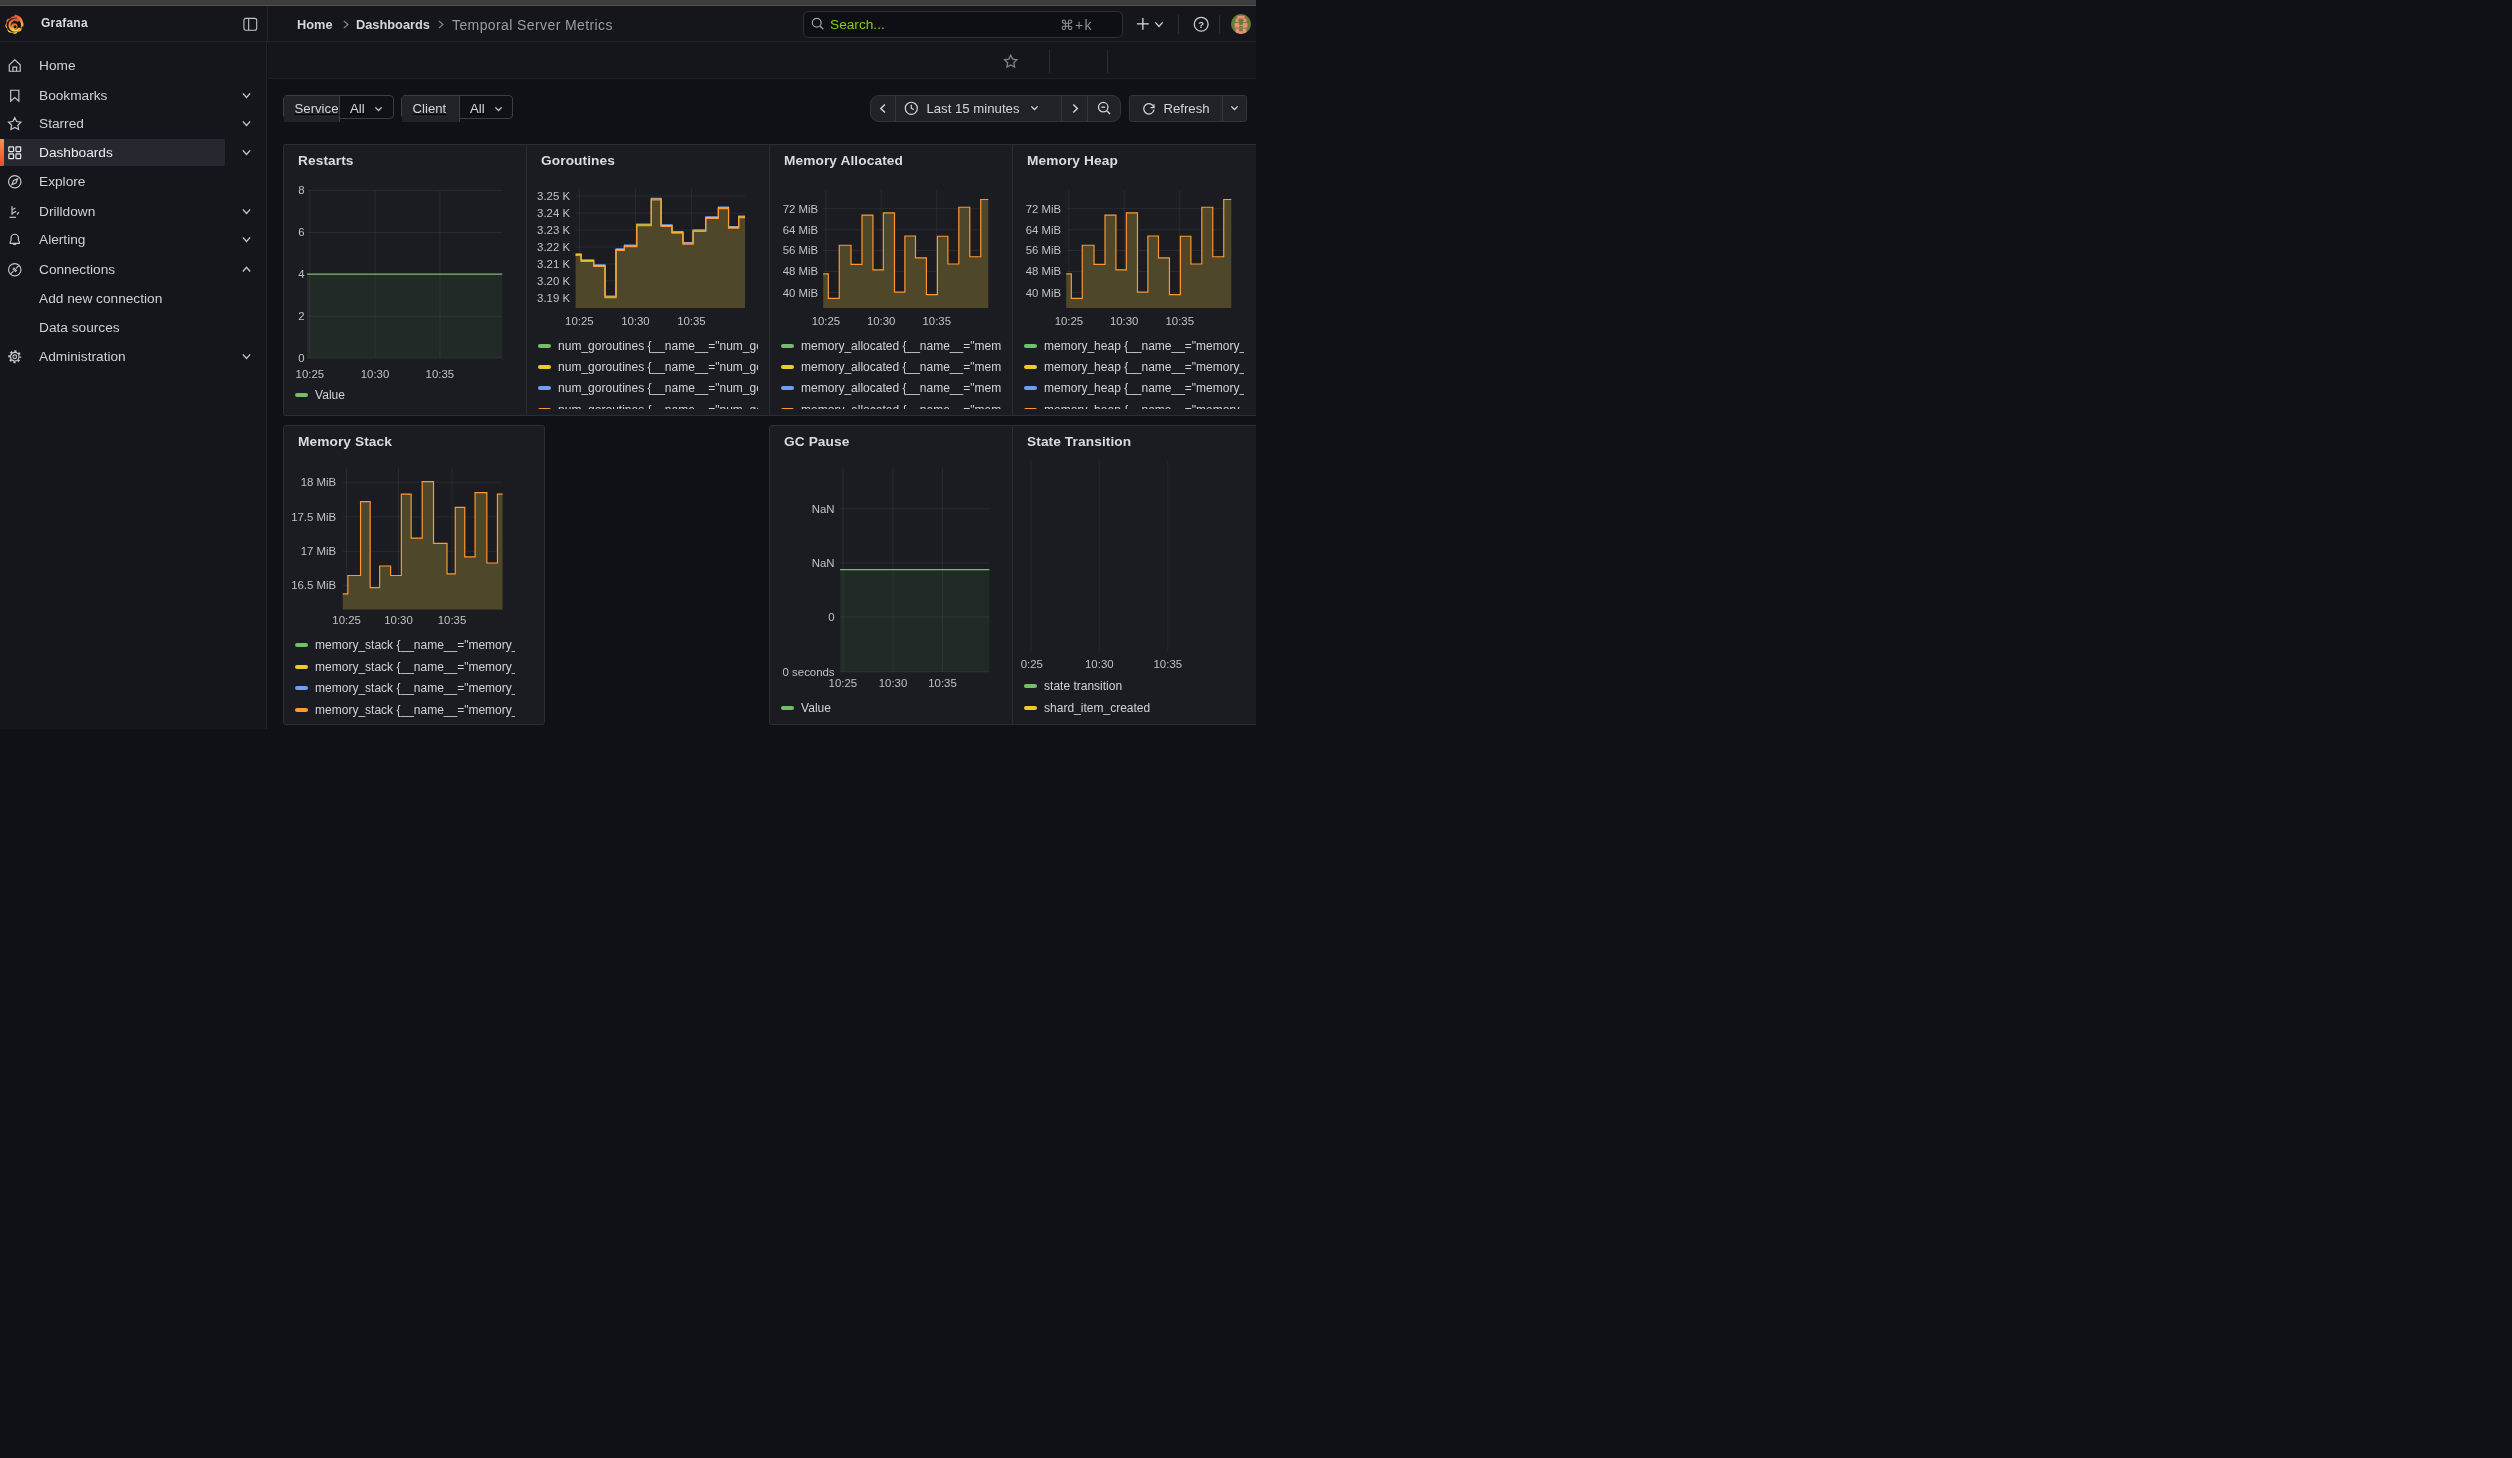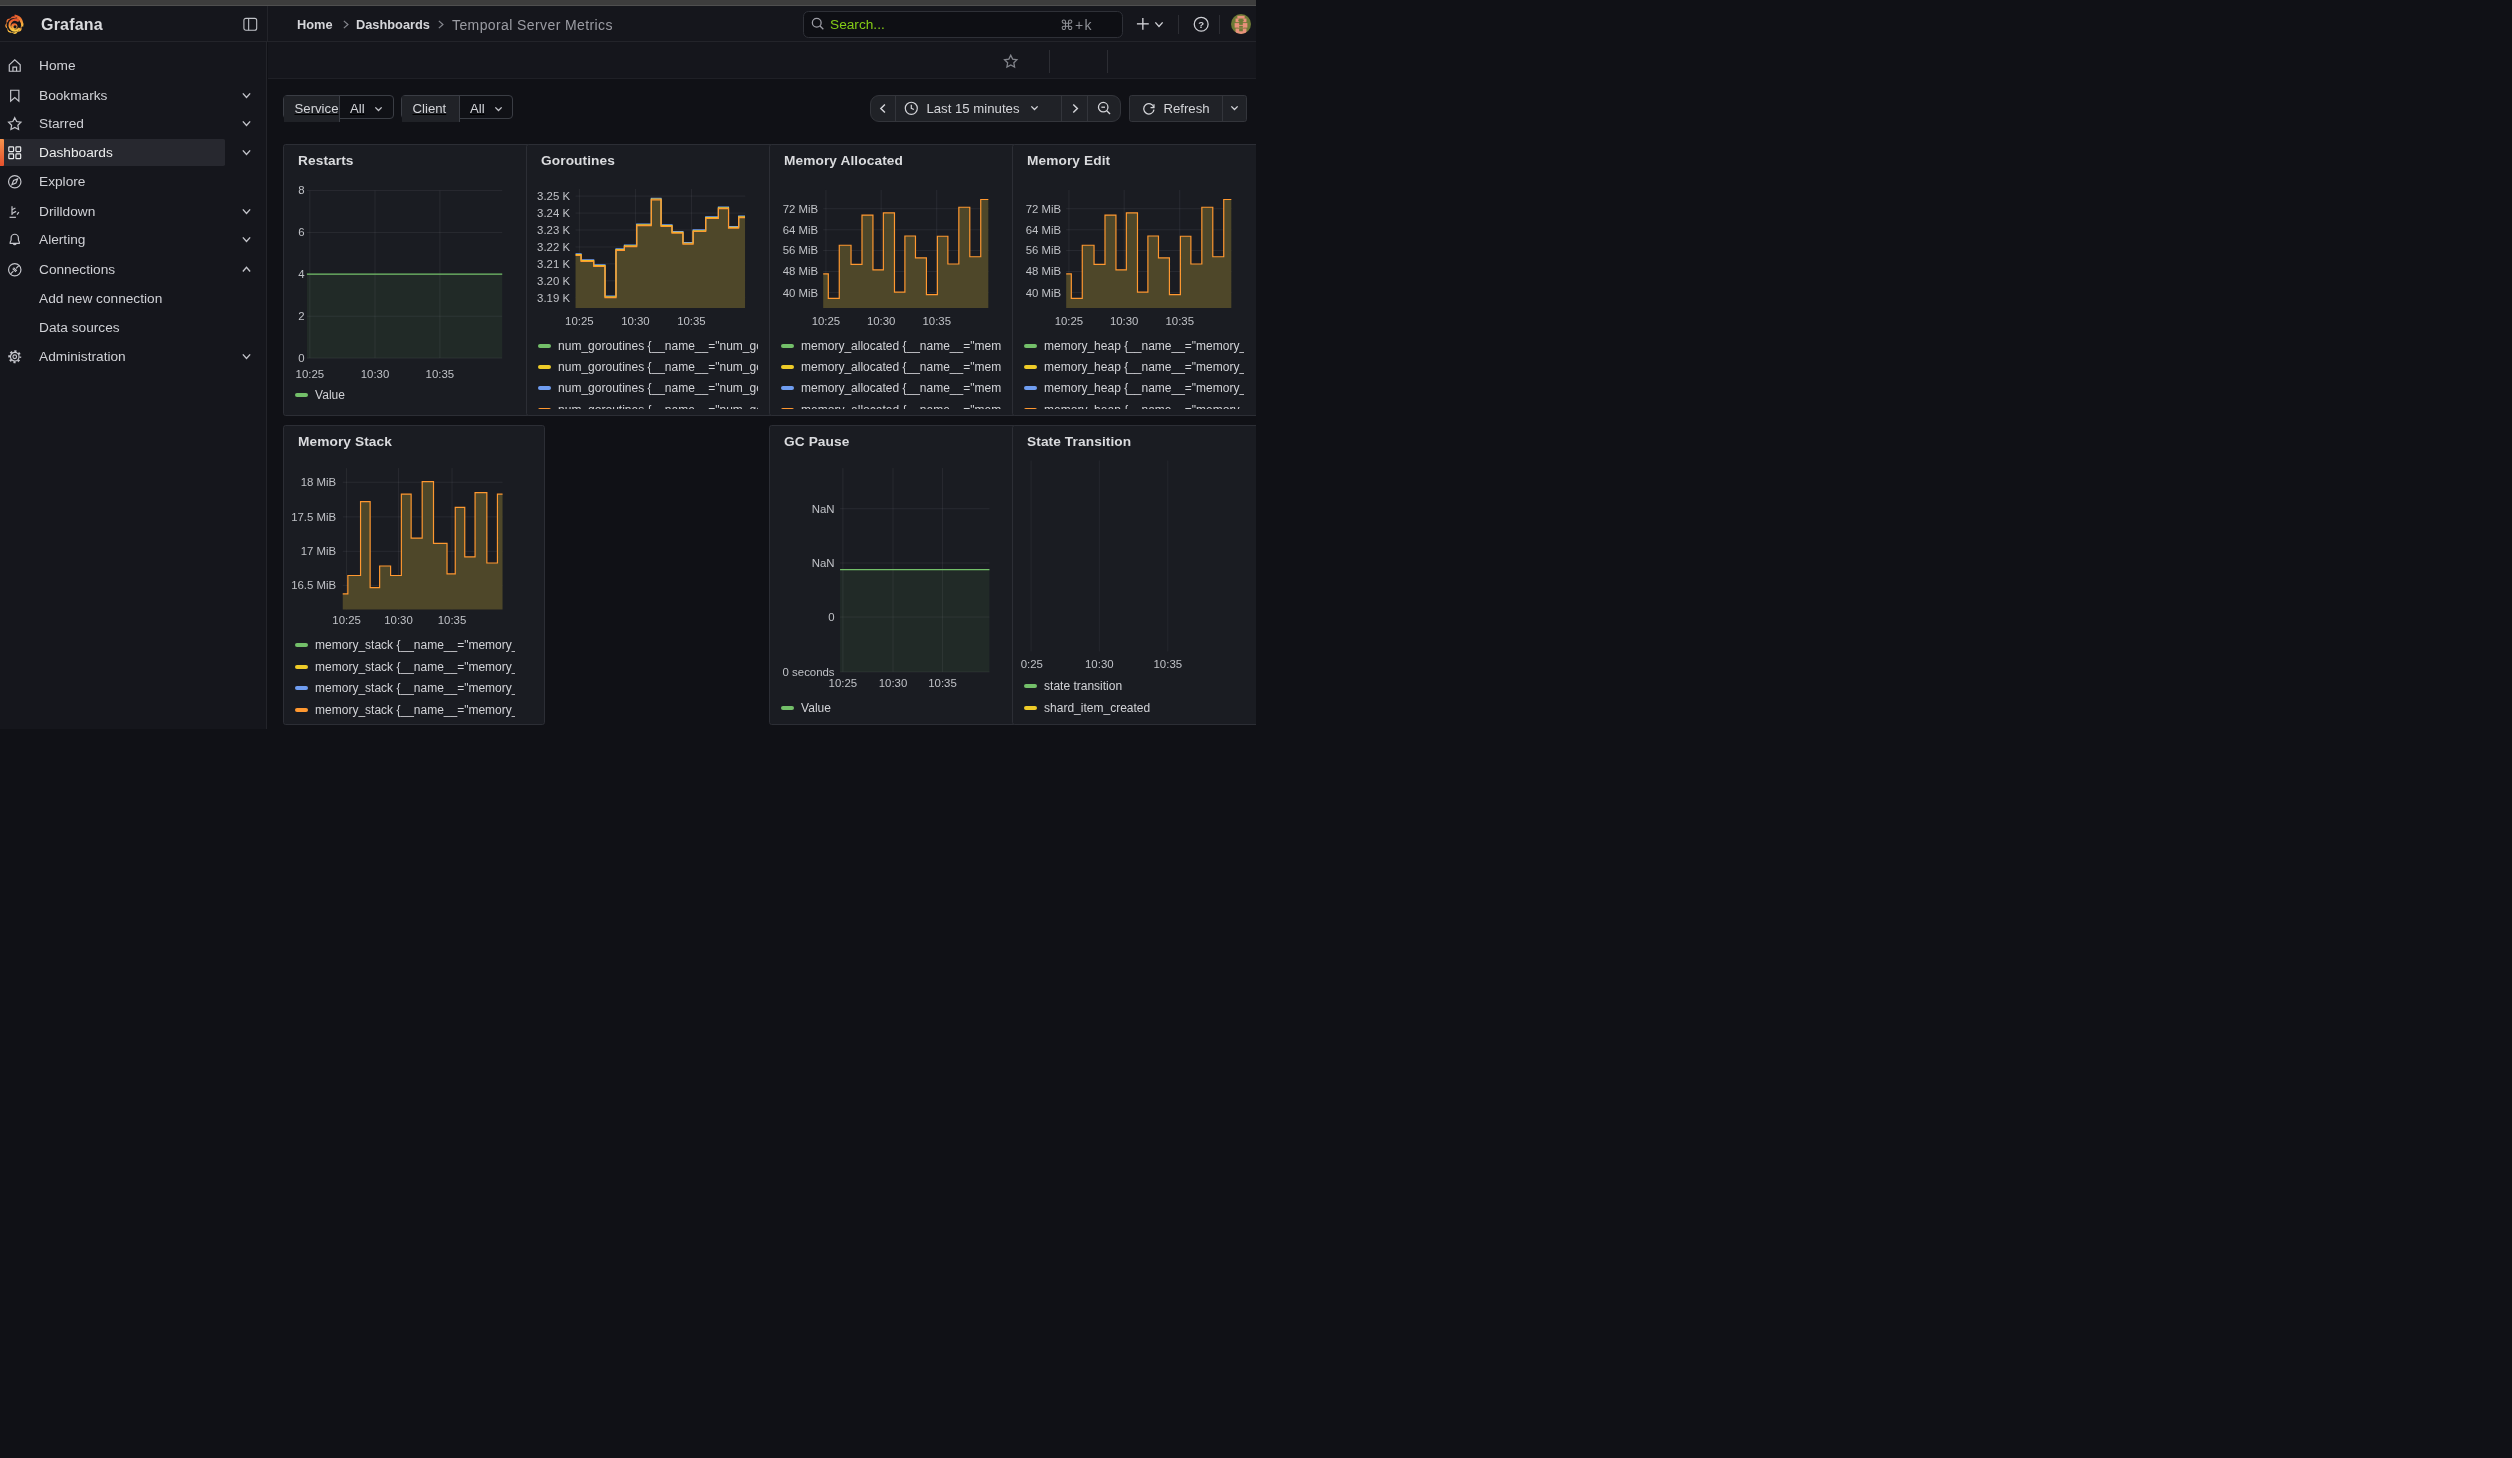--- a/index.html
+++ b/index.html
@@ -5,21 +5,21 @@
   * { margin:0; padding:0; box-sizing:border-box; }
   html,body { width:1256px; height:729px; overflow:hidden; background:#101116;
     font-family:"Liberation Sans", sans-serif; }
   .abs { position:absolute; }
   #page { position:relative; width:1256px; height:729px; }
   
   #strip { left:0; top:0; width:1256px; height:6.4px; background:#3d3d3d; border-bottom:0.9px solid #4f4f4f; }
   
   #header { left:0; top:6.4px; width:1256px; height:36px; background:#15161c; border-bottom:0.9px solid #23242a; }
   #sidedivh { left:267px; top:6.4px; width:0.9px; height:36px; background:#23242a; }
-  .brand { left:41px; top:16.4px; font-size:16px; font-weight:700; color:#d9dadd; letter-spacing:0.2px; }
+  .brand { left:41px; top:16.4px; font-size:12px; font-weight:700; color:#d9dadd; letter-spacing:0.2px; }
   
   #sidebar { left:0; top:42px; width:267px; height:687px; background:#15161c; border-right:0.9px solid #23242a; }
   .mitem { position:absolute; left:0; width:267px; height:26.5px; }
   .mtext { position:absolute; left:39px; top:5.5px; font-size:13.7px; font-weight:500; color:#cfd0d5; }
   .micon { position:absolute; left:7.3px; top:5.5px; width:15.5px; height:15.5px; }
   .mchev { position:absolute; left:241px; top:10px; width:11px; height:7.3px; }
   .sel-bg { position:absolute; left:0; top:0; width:225px; height:26.5px; background:rgba(204,204,220,0.10); border-radius:1.8px; }
   .sel-bar { position:absolute; left:0; top:0; width:3.7px; height:26.5px; background:linear-gradient(#f7934d,#e5502c); border-radius:0 0.9px 0.9px 0; }
   
   #toolbar { left:268px; top:42px; width:988px; height:37px; background:#15161c; border-bottom:0.9px solid #1f2026; }
@@ -423,21 +423,21 @@
       </div>
     <div class="abs" style="left:11px;top:254px;width:220px;height:9.6px;overflow:hidden">
       <div class="leg" style="left:0;top:0;width:220px;height:21.4px">
           <span class="pill" style="background:#ff9830"></span>
           <span class="ltext">memory_allocated {__name__="memory_allocated"}</span>
         </div>
     </div>
   </div>
 
   <div class="panel" style="left:1012px;top:144px;height:272px">
-    <div class="ptitle">Memory Edit</div>
+    <div class="ptitle">Memory Heap</div>
     <svg class="psvg" width="234" height="272" viewBox="0 0 256 298">
       <g stroke="rgba(204,204,220,0.09)" stroke-width="1">
         <line x1="58.1" y1="69.8" x2="239.3" y2="69.8"></line>
           <line x1="58.1" y1="92.9" x2="239.3" y2="92.9"></line>
         <line x1="58.1" y1="115.6" x2="239.3" y2="115.6"></line>
           <line x1="58.1" y1="138.6" x2="239.3" y2="138.6"></line>
         <line x1="58.1" y1="161.7" x2="239.3" y2="161.7"></line>
         <line x1="61.1" y1="49.2" x2="61.1" y2="178.7"></line>
           <line x1="121.6" y1="49.2" x2="121.6" y2="178.7"></line>
         <line x1="182.5" y1="49.2" x2="182.5" y2="178.7"></line>

